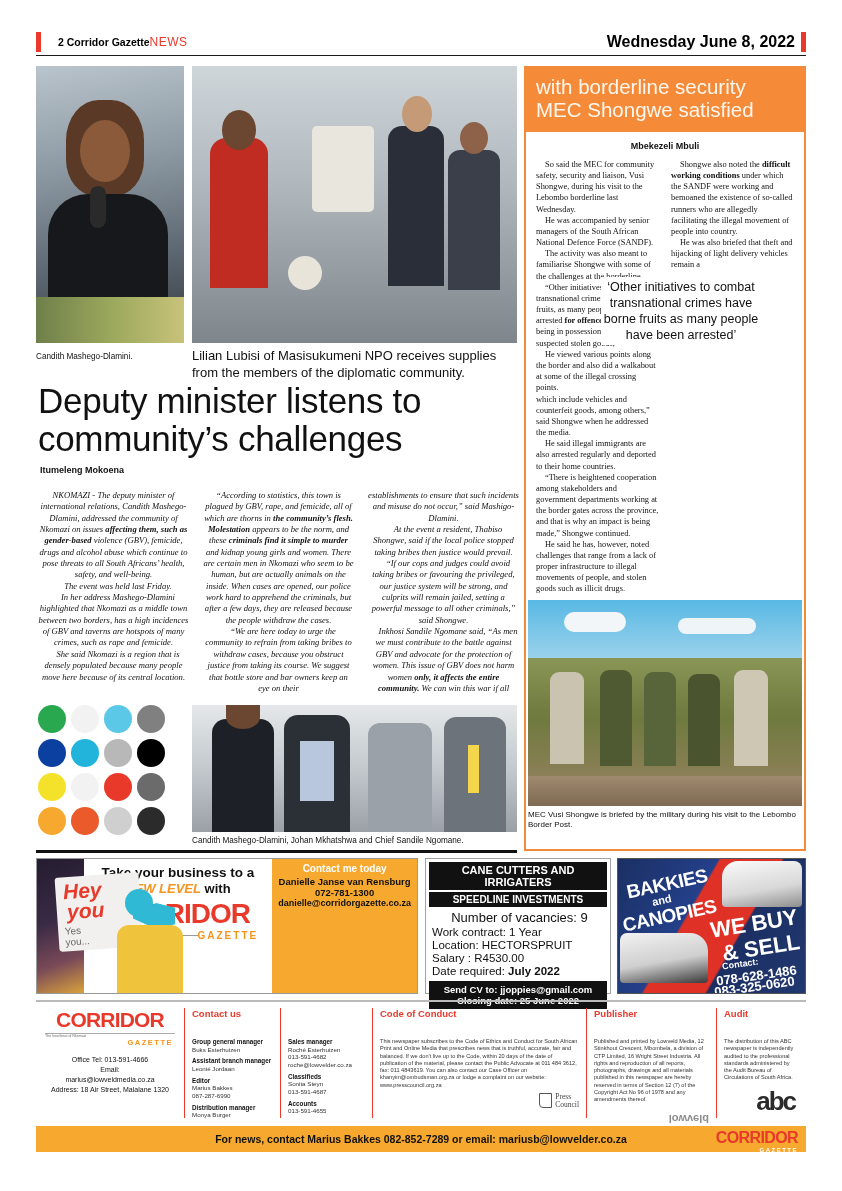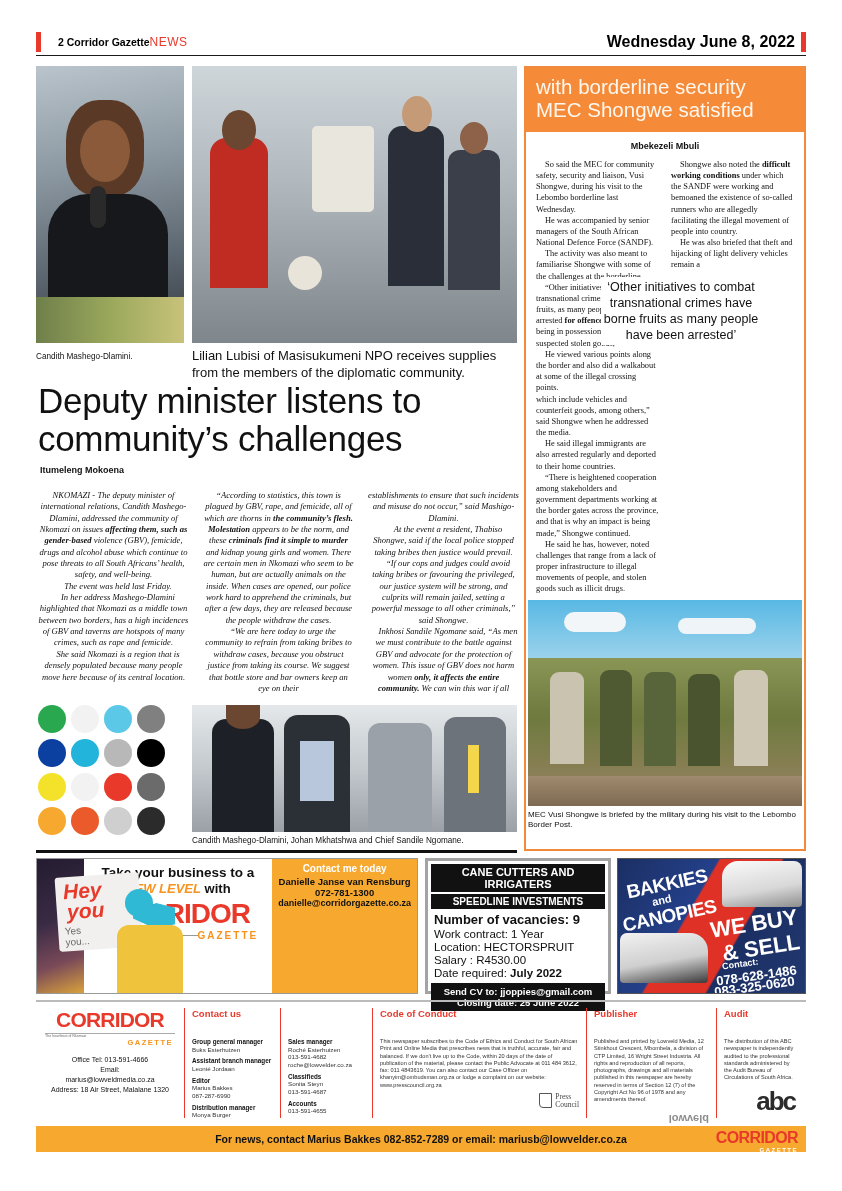--- a/index.html
+++ b/index.html
@@ -117,27 +117,27 @@
   .acb-sub { display:flex; align-items:flex-end; justify-content:space-between; padding: 0 6px; }
   .acb-tag { font-size: 4.5px; color: #6b6b6b; border-top:1px solid #999; width:100px; text-align:left; }
   .acb-gz { font-size: 10px; font-weight: bold; color: #f7941e; letter-spacing: 2px; }
   .acb-bot { background: #f7a82e; padding: 4px 6px 6px 6px; text-align: center; }
   .acb-cta { font-size: 10px; font-weight: bold; color: #fff; }
   .acb-name { font-size: 9.5px; font-weight: bold; color: #111; margin-top: 2px; }
   .acb-mail { font-size: 9px; font-weight: bold; color: #111; }
 
   .ad-cane {
     position: absolute; left: 389px; top: 0; width: 186px; height: 136px;
-    border: 3px solid #a3a3a3; background: #fff; padding: 3px;
+    border: 1px solid #a3a3a3; background: #fff; padding: 3px;
   }
   .cane-bar { background: #111; color: #fff; text-align: center; font-weight: bold; }
   .cane-b1 { font-size: 11px; padding: 2px 0; }
   .cane-b2 { font-size: 10px; padding: 2px 0; margin-top: 2px; }
   .cane-lines { margin-top: 3px; padding-left: 3px; }
-  .cane-vac { font-size: 13px; font-weight: bold; color:#111; }
+  .cane-vac { font-size: 13px; font-weight: normal; color:#111;text-align:center; }
   .cane-l { font-size: 11.5px; color: #111; margin-top: 1px; }
   .cane-l b { font-weight: bold; }
   .cane-foot { background: #111; color: #fff; text-align: center; margin-top: 4px; padding: 3px 0; }
   .cane-f1, .cane-f2 { font-size: 9.5px; font-weight: bold; }
 
   .ad-bakkies {
     position: absolute; left: 581px; top: 0; width: 189px; height: 136px;
     border: 1px solid #555; overflow: hidden;
     background: linear-gradient(120deg,#1b2f63 0%, #24408a 38%, #e03127 39%, #e03127 62%, #1b2f63 63%, #21386f 100%);
   }

